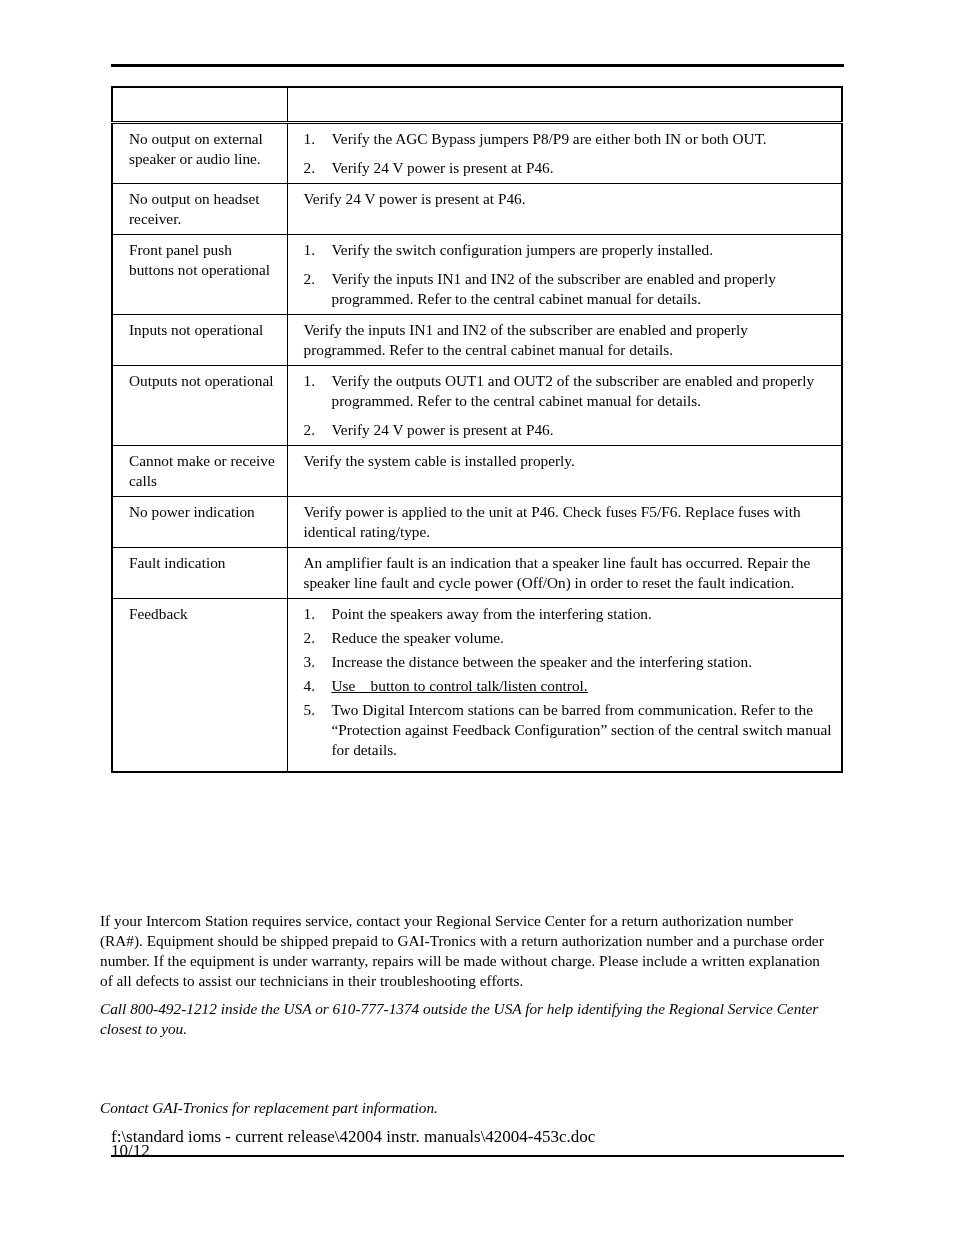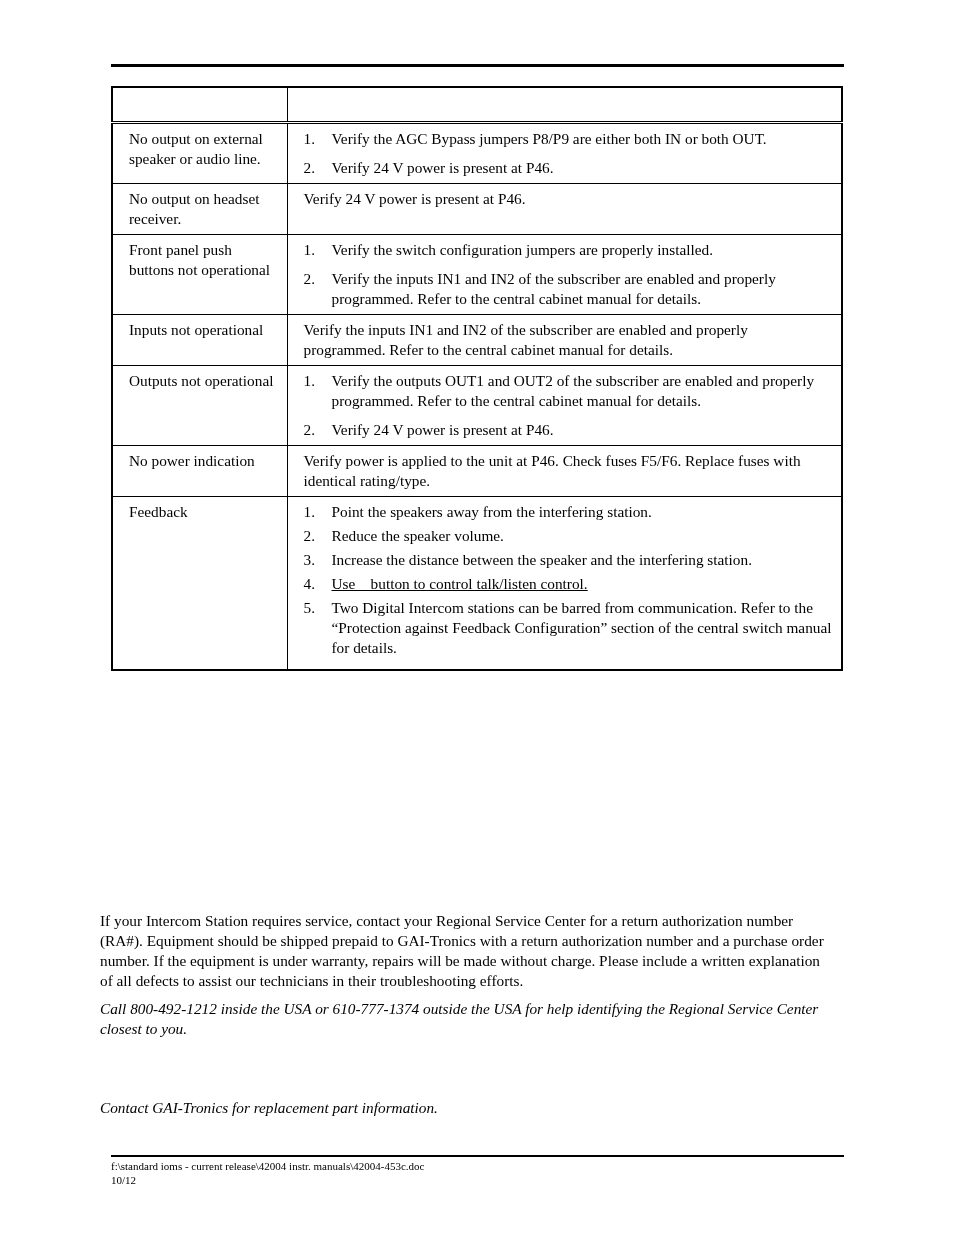--- a/index.html
+++ b/index.html
@@ -9,21 +9,21 @@
   table.ts td { border:1px solid #000; vertical-align:top; padding:5px 8px 5px 16px; }
   table.ts tr.hdr td { height:23px; border-bottom:3px double #000; }
   table.ts col.c1 { width:175px; }
   ol.steps { margin:0; padding:0; list-style:none; }
   ol.steps li { display:flex; margin-bottom:9px; }
   ol.steps li:last-child { margin-bottom:0; }
   ol.steps.tight li { margin-bottom:4px; }
   .num { width:28px; flex:0 0 28px; }
   .para { position:absolute; left:100px; width:735px; }
   .bottom-rule { position:absolute; left:111px; top:1155px; width:733px; height:2px; background:#000; }
-  .footer { position:absolute; left:111px; top:1159px; font-size:11px; line-height:14px; }
+  .footer { position:absolute; left:111px; top:1130px; font-size:17px; line-height:14px; }
 </style>
 </head>
 <body>
 
 <div class="top-rule"></div>
 
 <table class="ts">
   <colgroup>
       <col class="c1">
       <col>
@@ -80,22 +80,30 @@
               <span>Verify the outputs OUT1 and OUT2 of the subscriber are enabled and properly programmed.  Refer to the central cabinet manual for details.</span>
             </li>
         <li>
               <span class="num">2.</span>
               <span>Verify 24 V power is present at P46.</span>
             </li>
       </ol>
     </td>
   </tr>
   <tr>
+    <td>Cannot make or receive calls</td>
+    <td>Verify the system cable is installed properly.</td>
+  </tr>
+  <tr>
     <td>No power indication</td>
     <td>Verify power is applied to the unit at P46.  Check fuses F5/F6.  Replace fuses with identical rating/type.</td>
+  </tr>
+  <tr>
+    <td>Fault indication</td>
+    <td>An amplifier fault is an indication that a speaker line fault has occurred.  Repair the speaker line fault and cycle power (Off/On) in order to reset the fault indication.</td>
   </tr>
   <tr>
     <td style="height:162px;">Feedback</td>
     <td>
       <ol class="steps tight">
         <li>
               <span class="num">1.</span>
               <span>Point the speakers away from the interfering station.</span>
             </li>
         <li>

